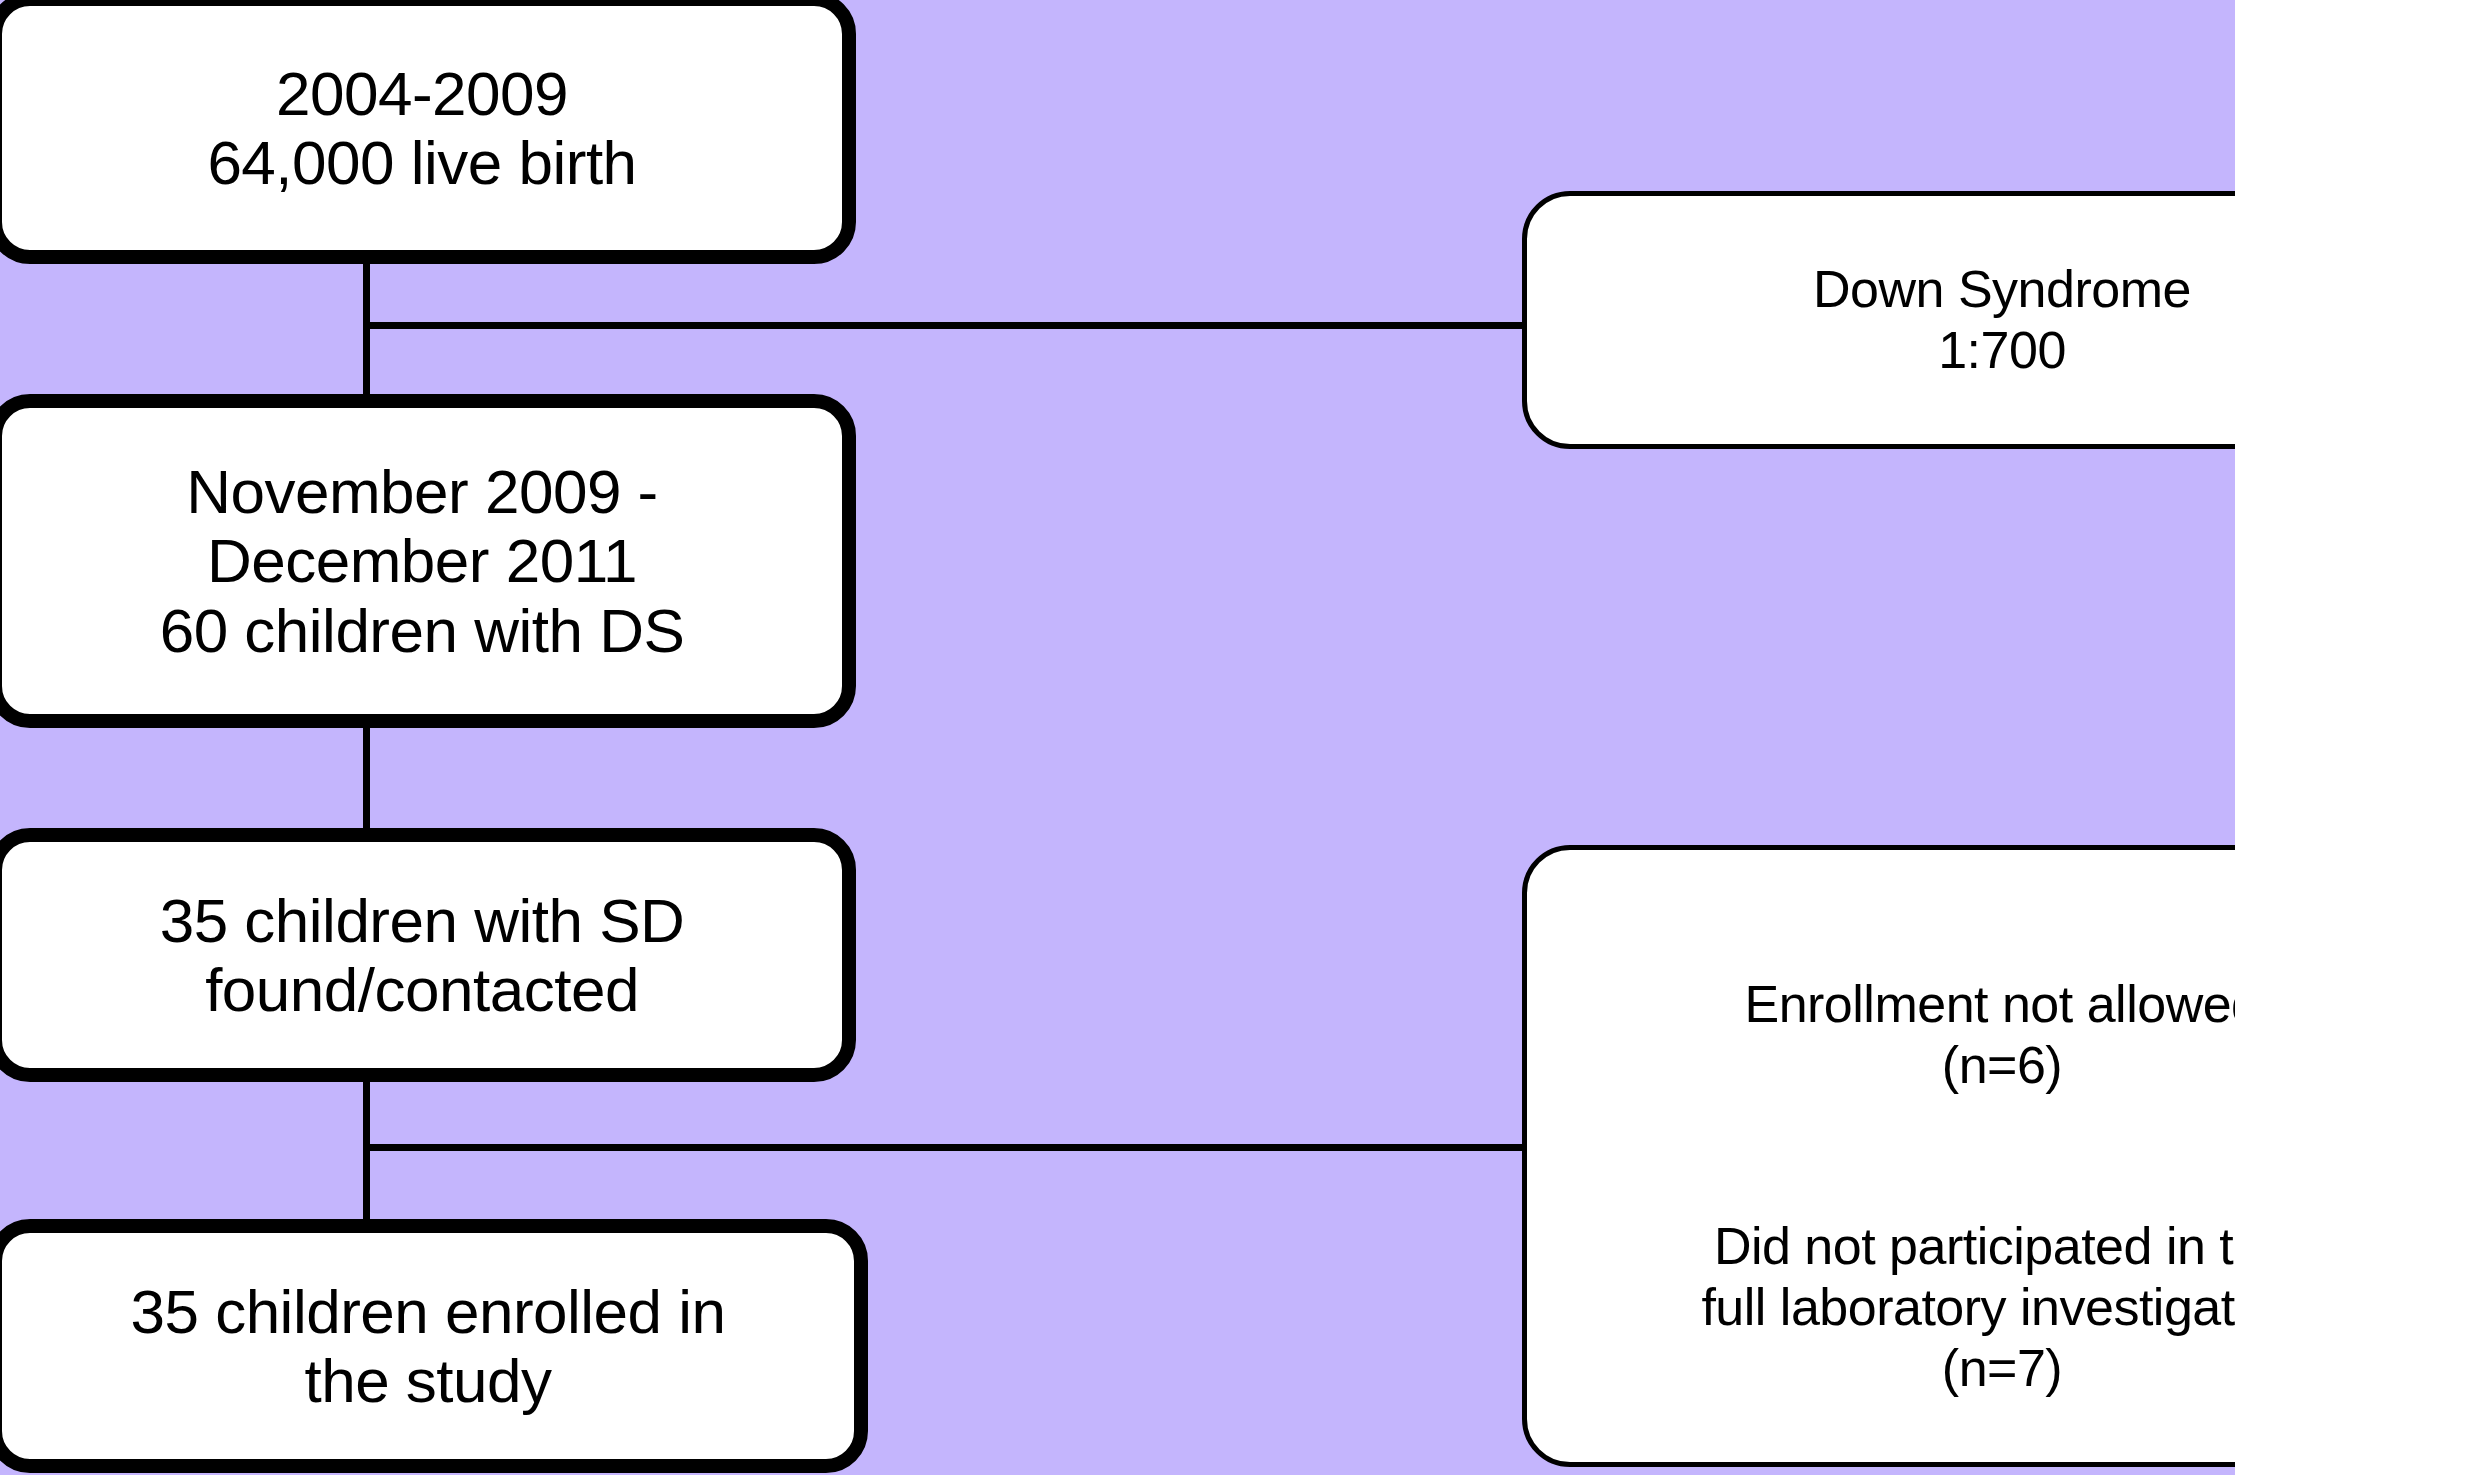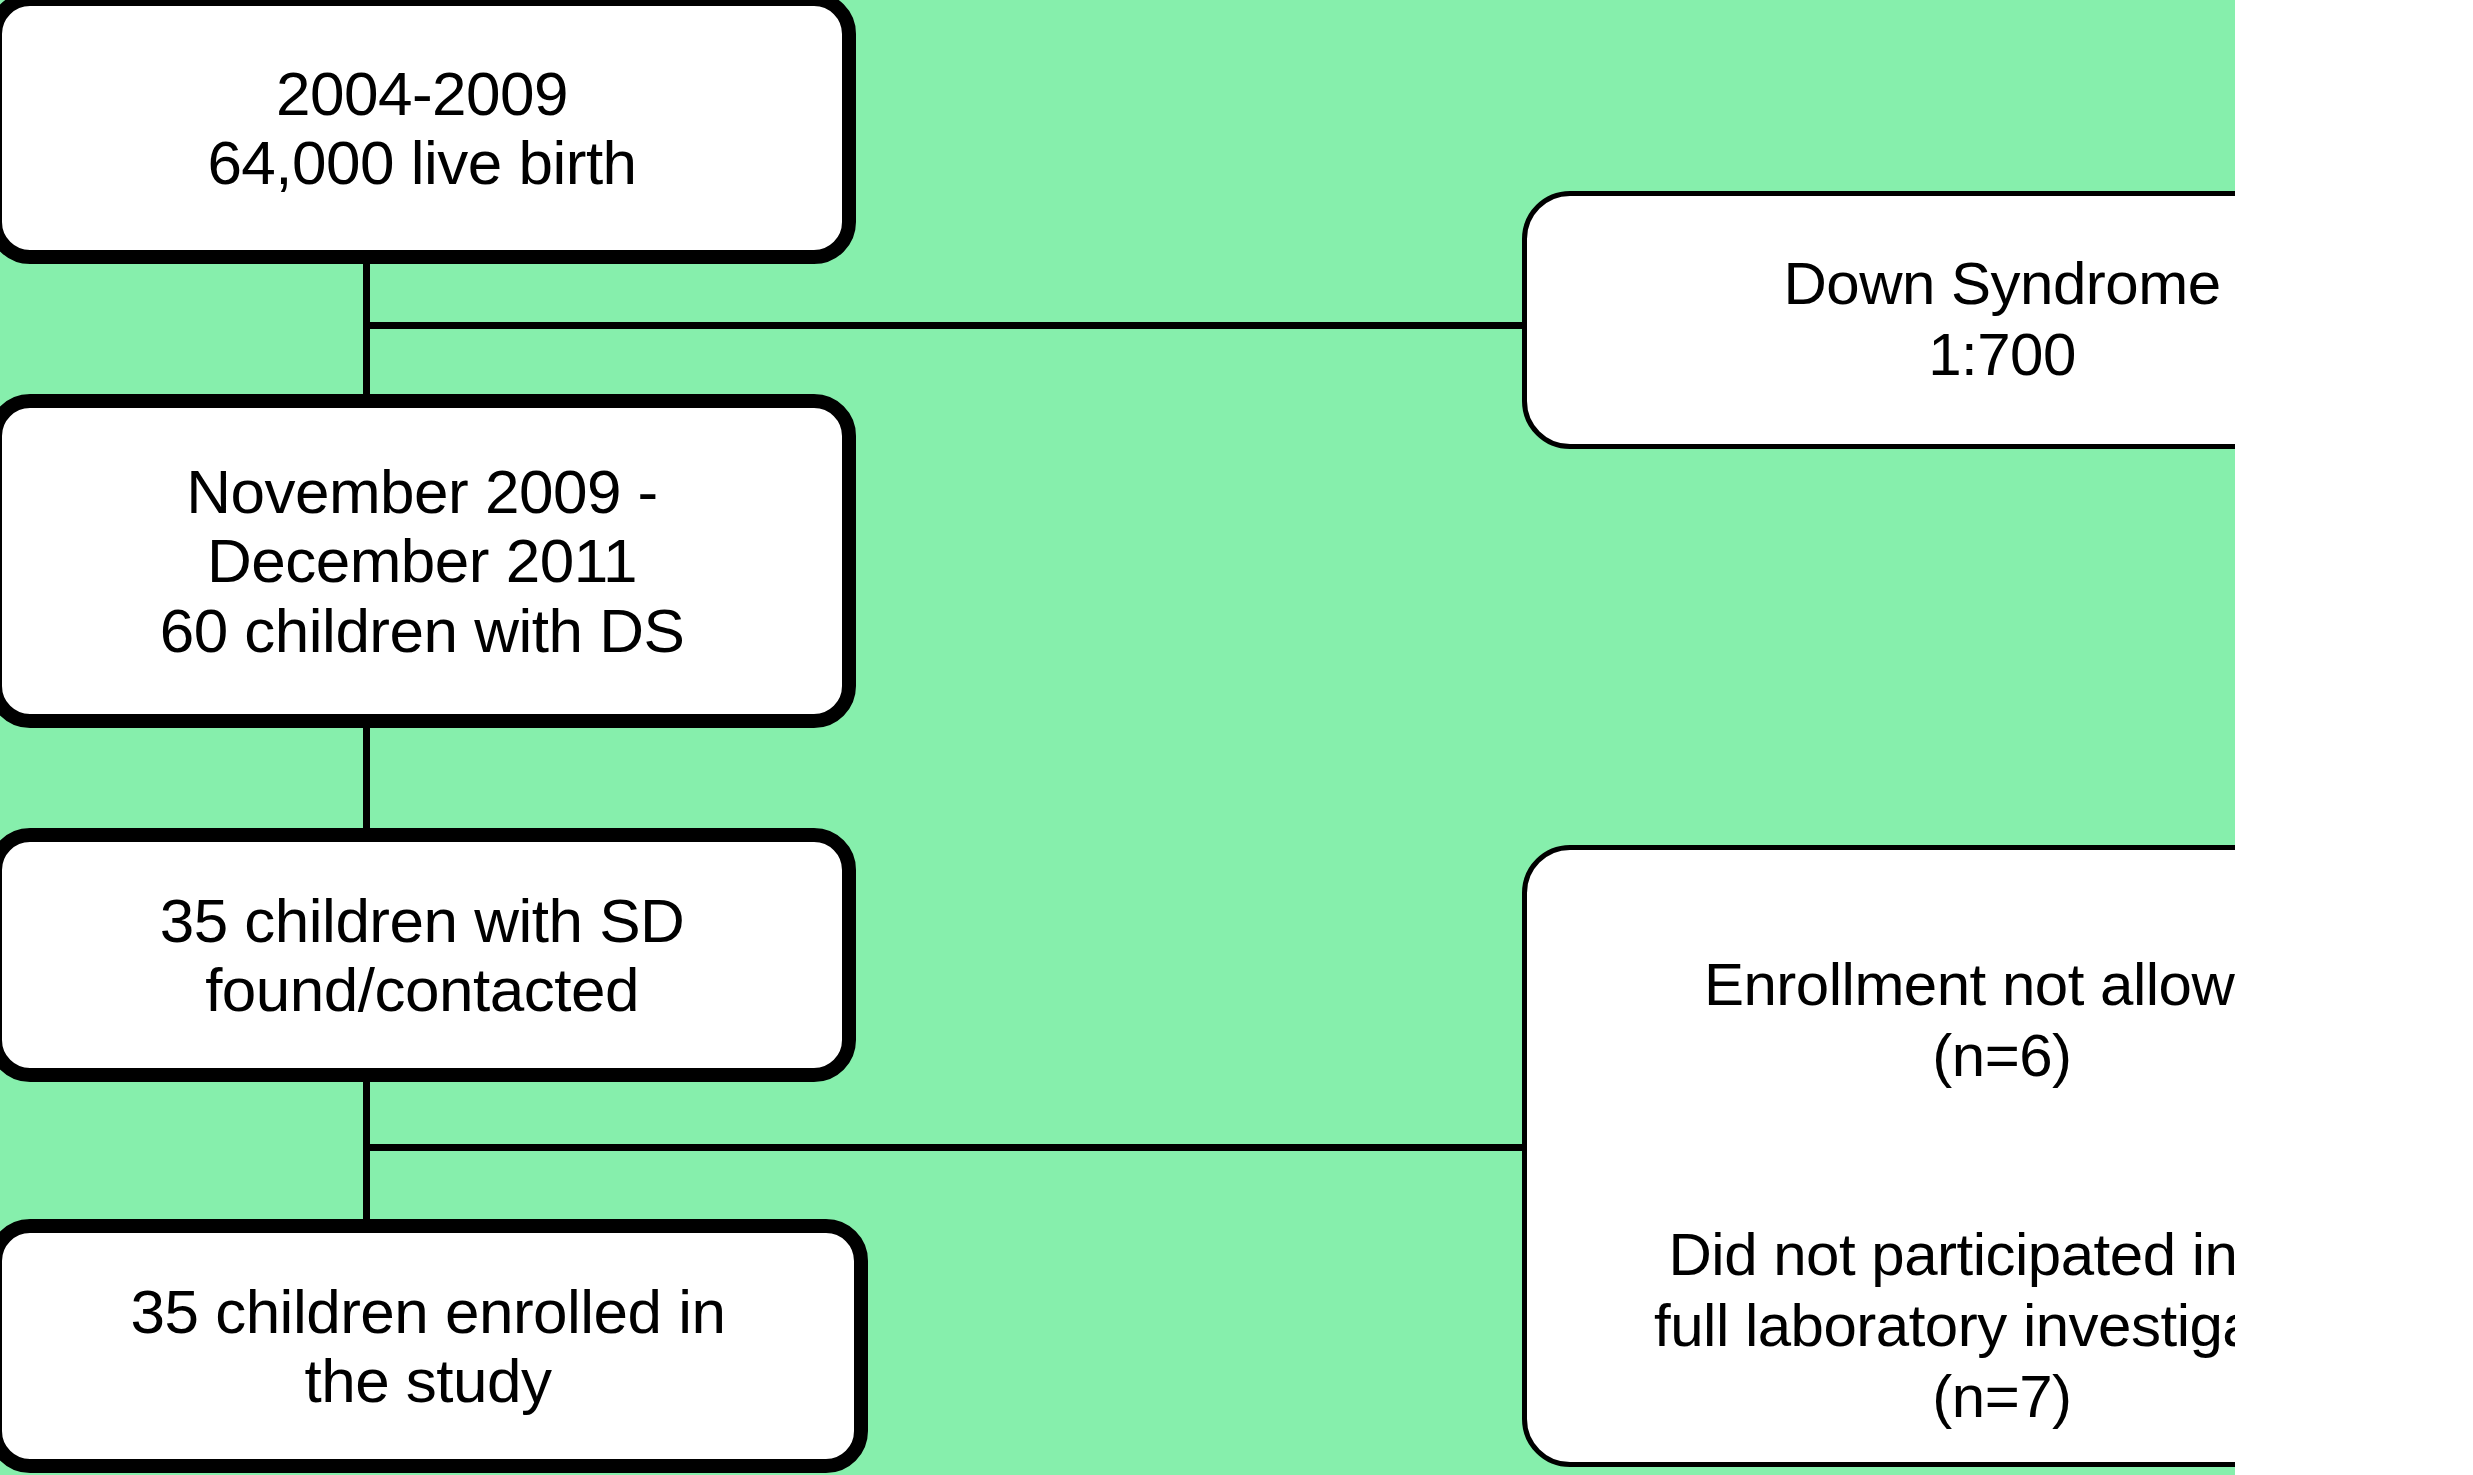--- a/index.html
+++ b/index.html
@@ -7,21 +7,21 @@
     padding: 0;
     background: #ffffff;
   }
   body {
     font-family: "Liberation Sans", sans-serif;
   }
   #canvas {
     position: relative;
     width: 2235px;
     height: 1475px;
-    background: #86efac;
+    background: #c4b5fd;
     overflow: hidden;
   }
 
   
   .conn-v {
     position: absolute;
     background: #000000;
   }
   .conn-h {
     position: absolute;
@@ -48,21 +48,21 @@
     border-radius: 48px;
   }
   .node-label {
     font-size: 62px;
     line-height: 1.12;
     letter-spacing: -0.5px;
     white-space: pre-line;
     padding: 0 18px;
   }
   .node-side .node-label {
-    font-size: 60px;
+    font-size: 52px;
     line-height: 1.18;
   }
   .node-label-block {
     white-space: pre-line;
   }
   .spacer-line {
     display: block;
     height: 58px;
   }
 </style>

